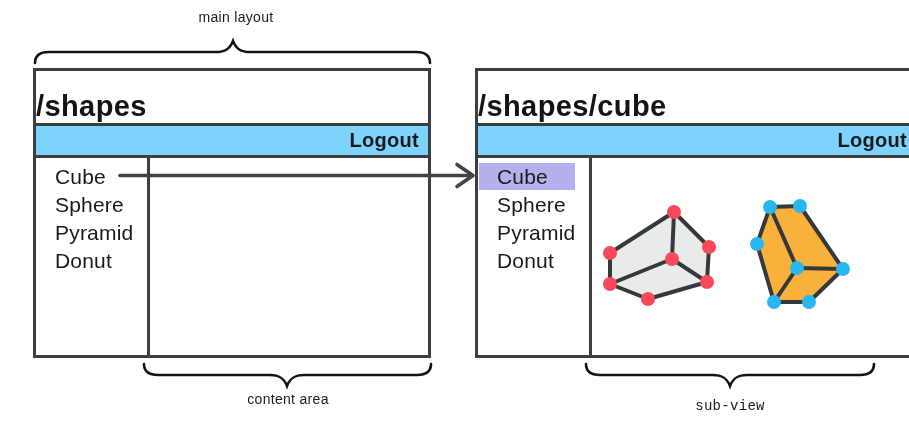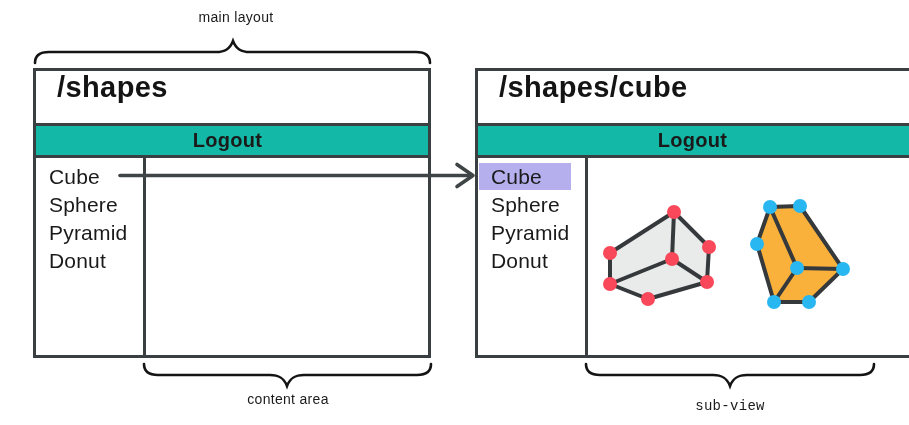--- a/index.html
+++ b/index.html
@@ -10,38 +10,38 @@
   .window {
     position:absolute; top:68px; height:290px; box-sizing:border-box;
     border:3px solid #3a3f42; background:#ffffff;
     display:flex; flex-direction:column;
   }
   #left-window  { left:33px;  width:398px; }
   #right-window { left:475px; width:444px; }
 
   .titlebar {
     flex:0 0 52px; border-bottom:3px solid #3a3f42;
-    display:flex; align-items:flex-start; padding-left:21px;
+    display:flex; align-items:flex-end; 
     font-size:29px; font-weight:700; letter-spacing:0.4px; color:#141414;
     white-space:nowrap;
   }
   .toolbar {
-    flex:0 0 29px; border-bottom:3px solid #3a3f42; background:#14b8a6;
-    display:flex; align-items:center; justify-content:center; padding-right:9px;
+    flex:0 0 29px; border-bottom:3px solid #3a3f42; background:#7dd3fc;
+    display:flex; align-items:center; justify-content:flex-end; padding-right:9px;
   }
   .logout-btn {
     font-size:20px; font-weight:700; color:#1a1a1a; letter-spacing:0.3px;
   }
   .win-body { flex:1 1 auto; display:flex; min-height:0; }
   .sidebar {
     flex:0 0 107px; border-right:3px solid #3a3f42; box-sizing:content-box;
     padding-top:5px; font-size:21px; color:#1a1a1a;
   }
   .nav-item {
-    line-height:27px; padding-left:12px; margin:0 14px 1px 1px;
+    line-height:27px; padding-left:18px; margin:0 14px 1px 1px;
     letter-spacing:0.2px; white-space:nowrap;
   }
   .nav-item.active { background:#b5afee; }
   .content { flex:1 1 auto; }
 
   .anno-label {
     position:absolute; transform:translateX(-50%);
     font-size:14px; color:#1b1b1b; letter-spacing:0.3px; white-space:nowrap;
   }
   #main-layout-label  { left:236px; top:9px;  }

